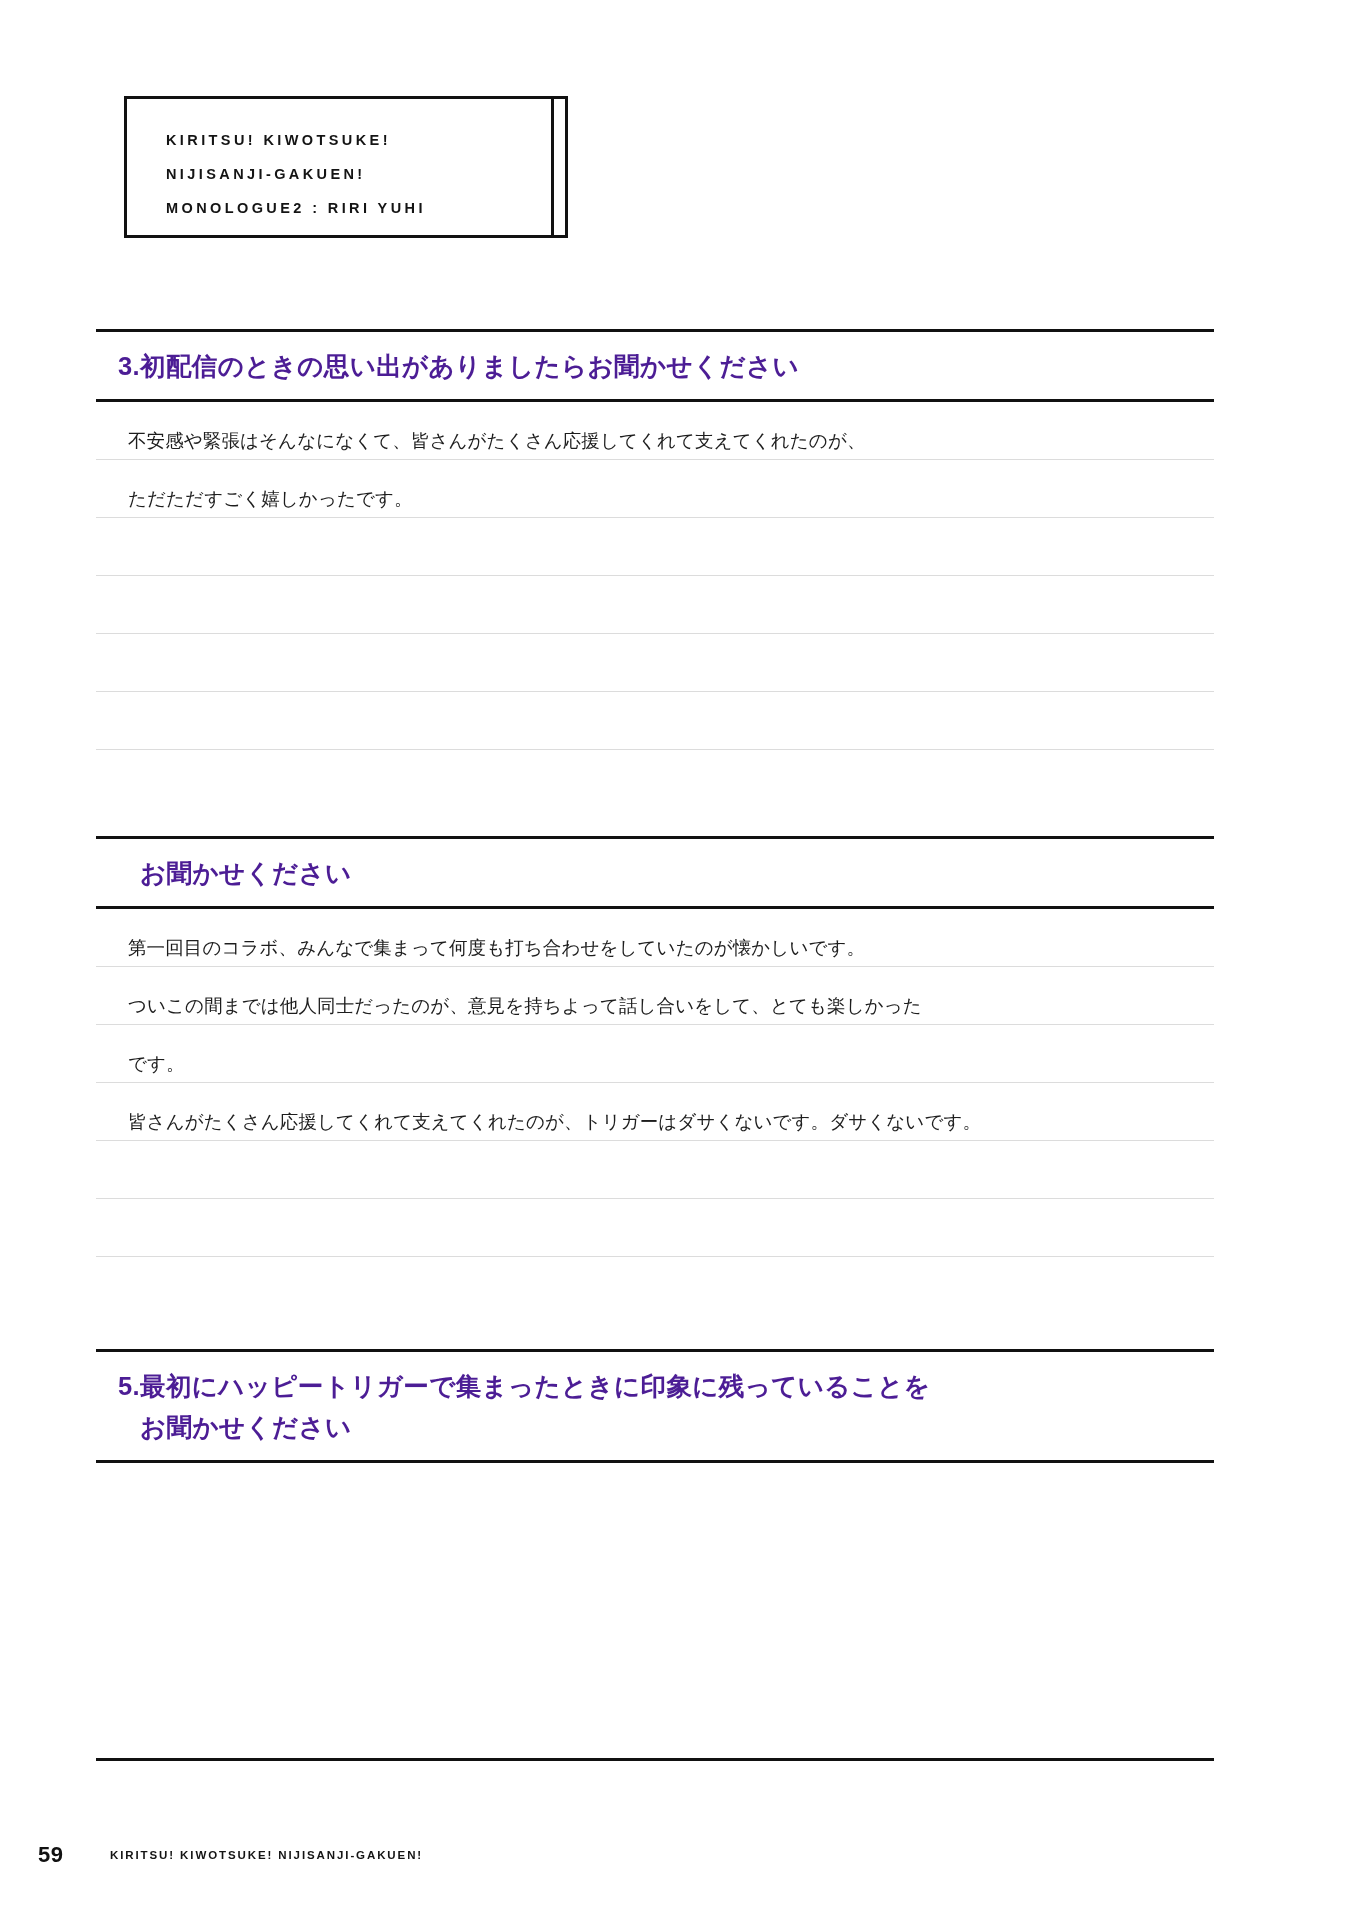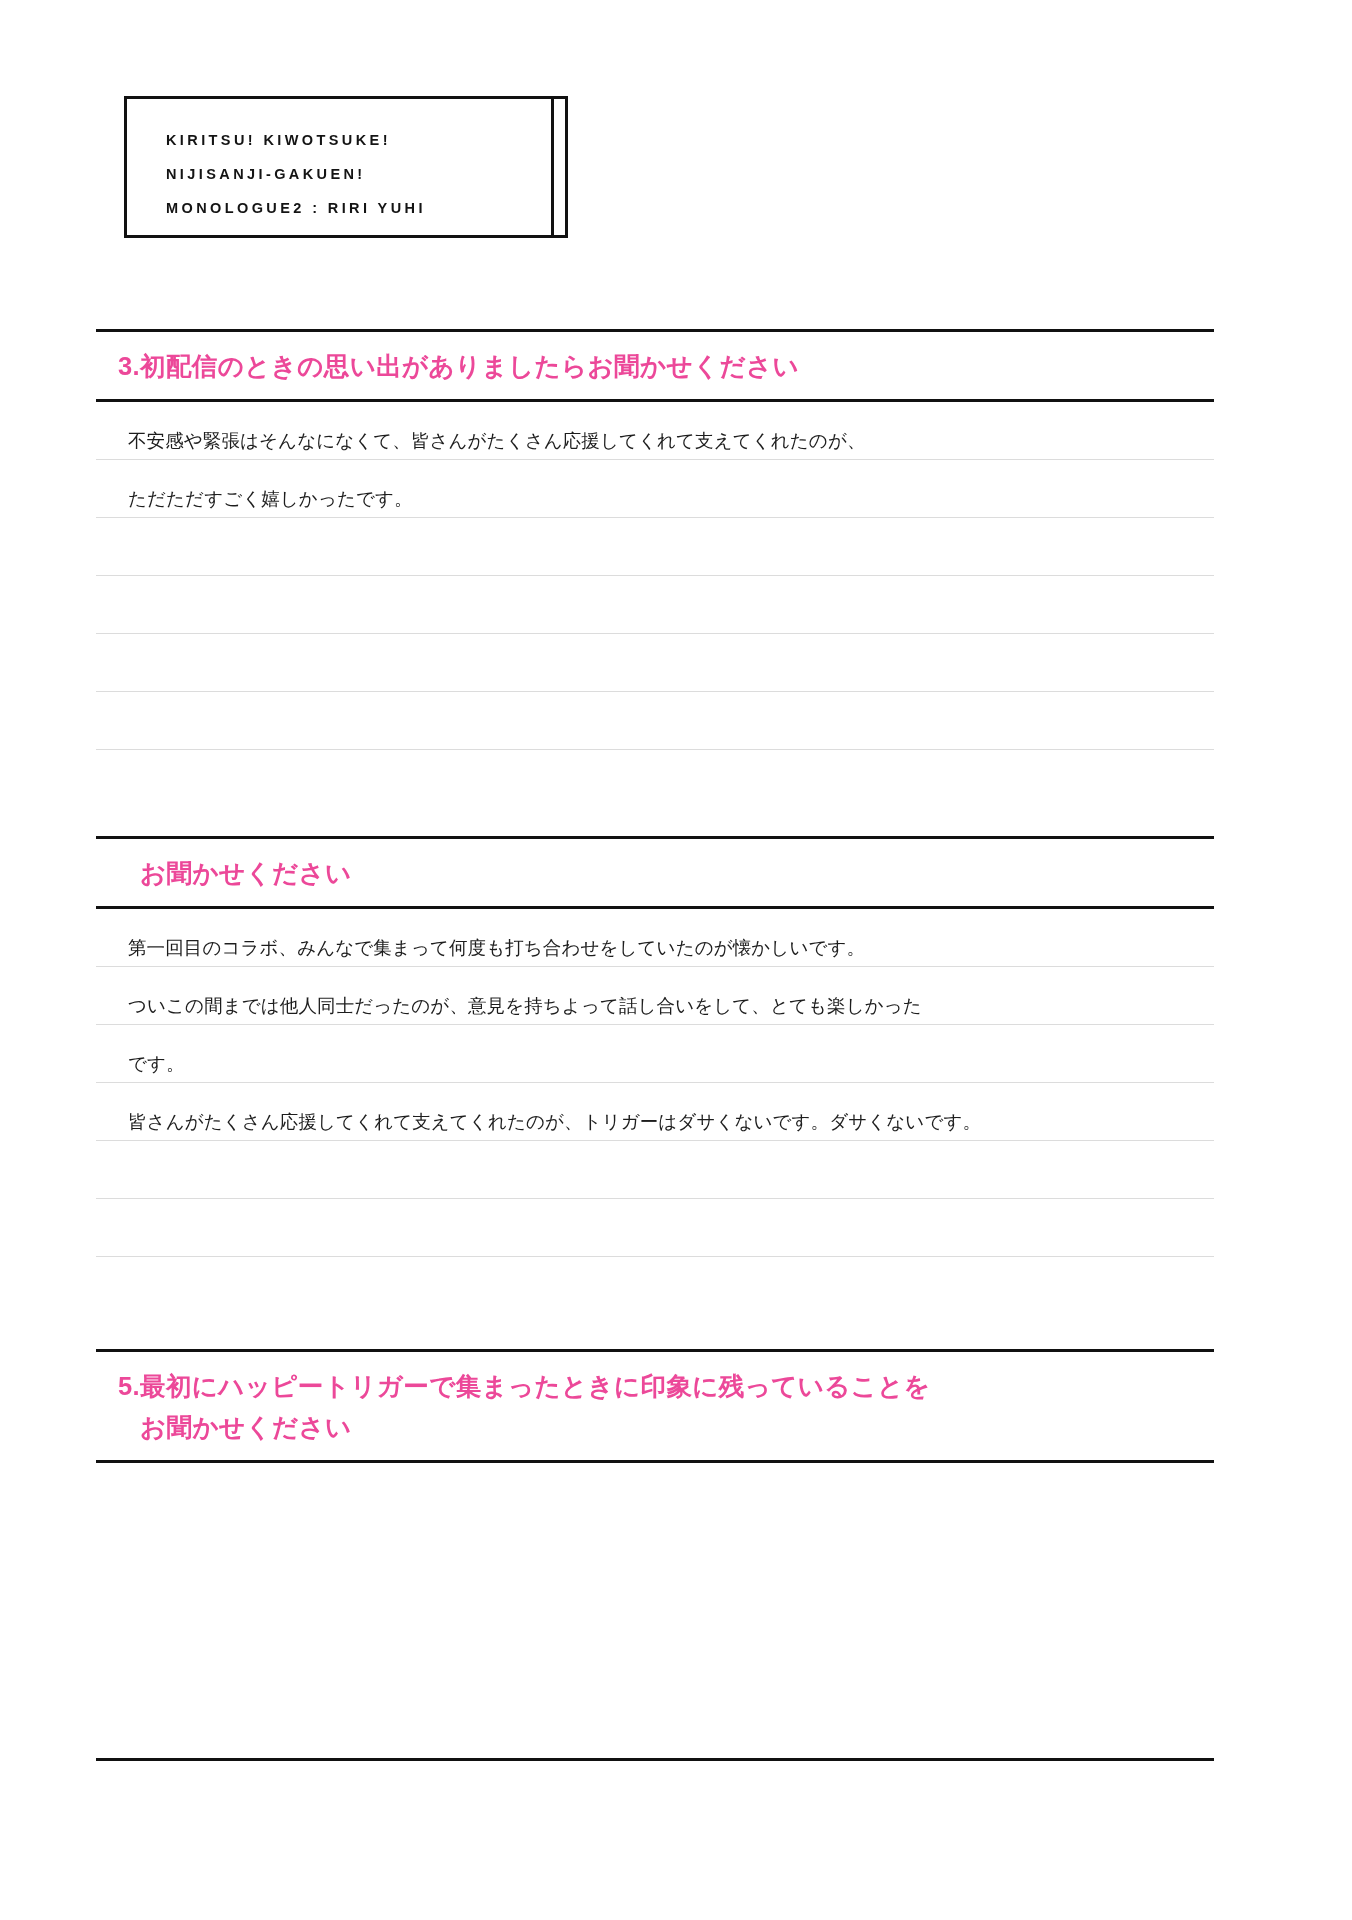--- a/index.html
+++ b/index.html
@@ -79,21 +79,21 @@
     height: 3px;
     background: #111111;
     width: 100%;
   }
   .q-heading {
     padding: 14px 0 12px 22px;
     font-size: 25.5px;
     font-weight: 700;
     line-height: 41px;
     letter-spacing: 0.4px;
-    color: #ec4899;
+    color: #4c1d95;
     box-sizing: border-box;
   }
   .q-heading .cont {
     display: block;
     padding-left: 22px;
   }
 
   
   .ruled {
     width: 100%;
@@ -228,14 +228,18 @@
     <div class="rule-heavy"></div>
     <div class="q-heading">
       <span>5.最初にハッピートリガーで集まったときに印象に残っていることを</span>
       <span class="cont">お聞かせください</span>
     </div>
     <div class="rule-heavy"></div>
   </div>
 
   <div class="bottom-rule"></div>
 
+  <div class="footer">
+    <div class="folio">59</div>
+    <div class="footer-title">KIRITSU! KIWOTSUKE! NIJISANJI-GAKUEN!</div>
+  </div>
 
 </div>
 
 </body></html>

